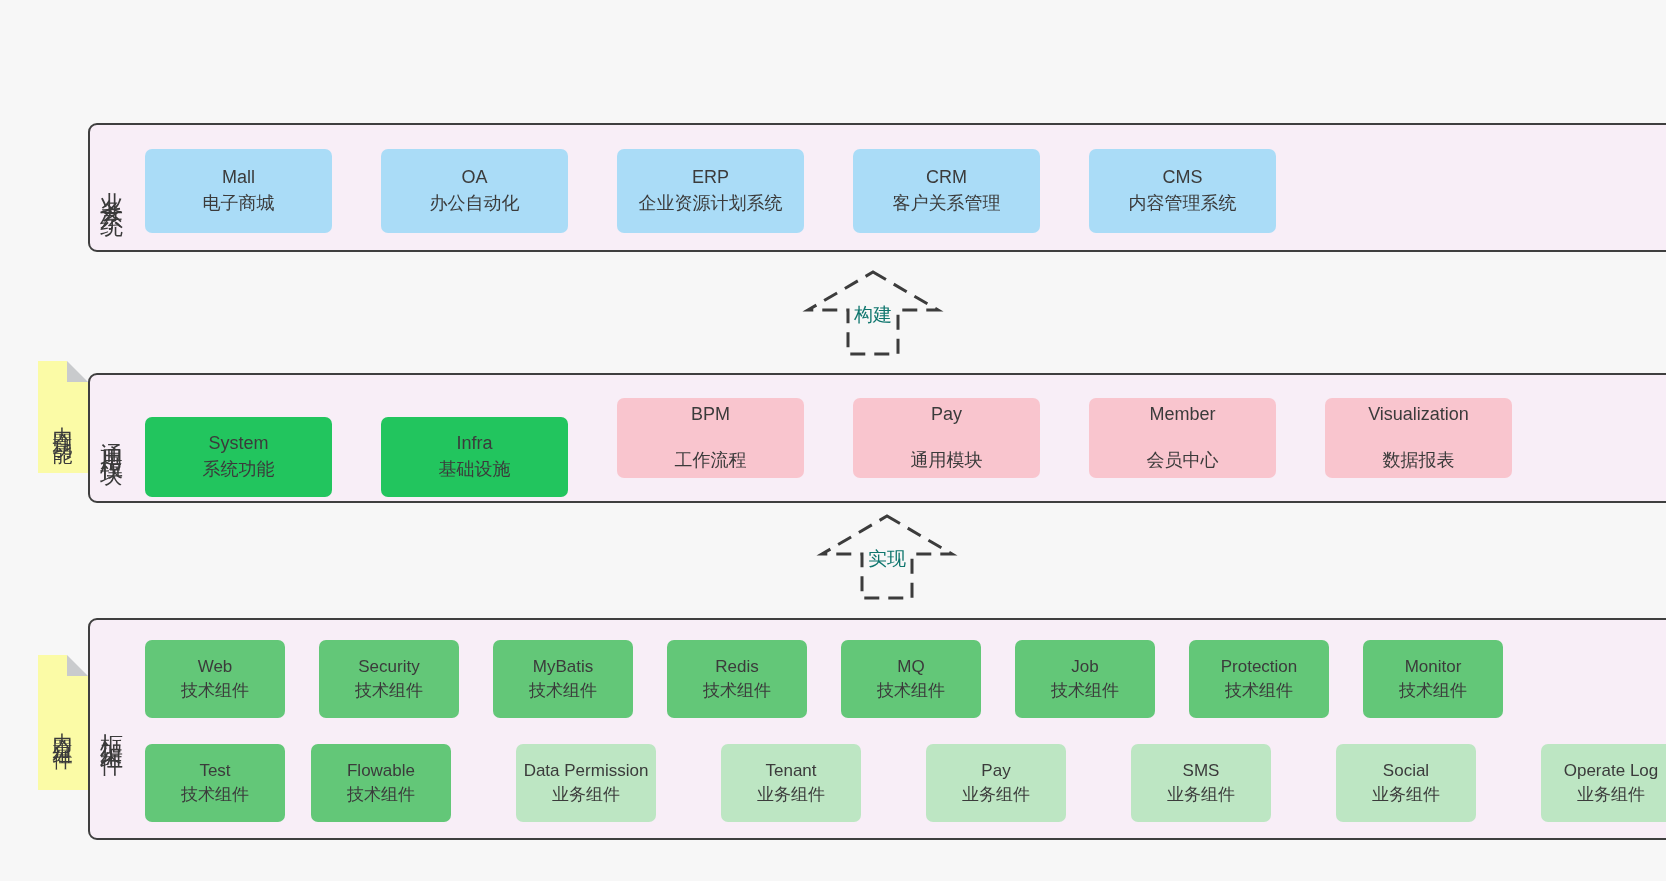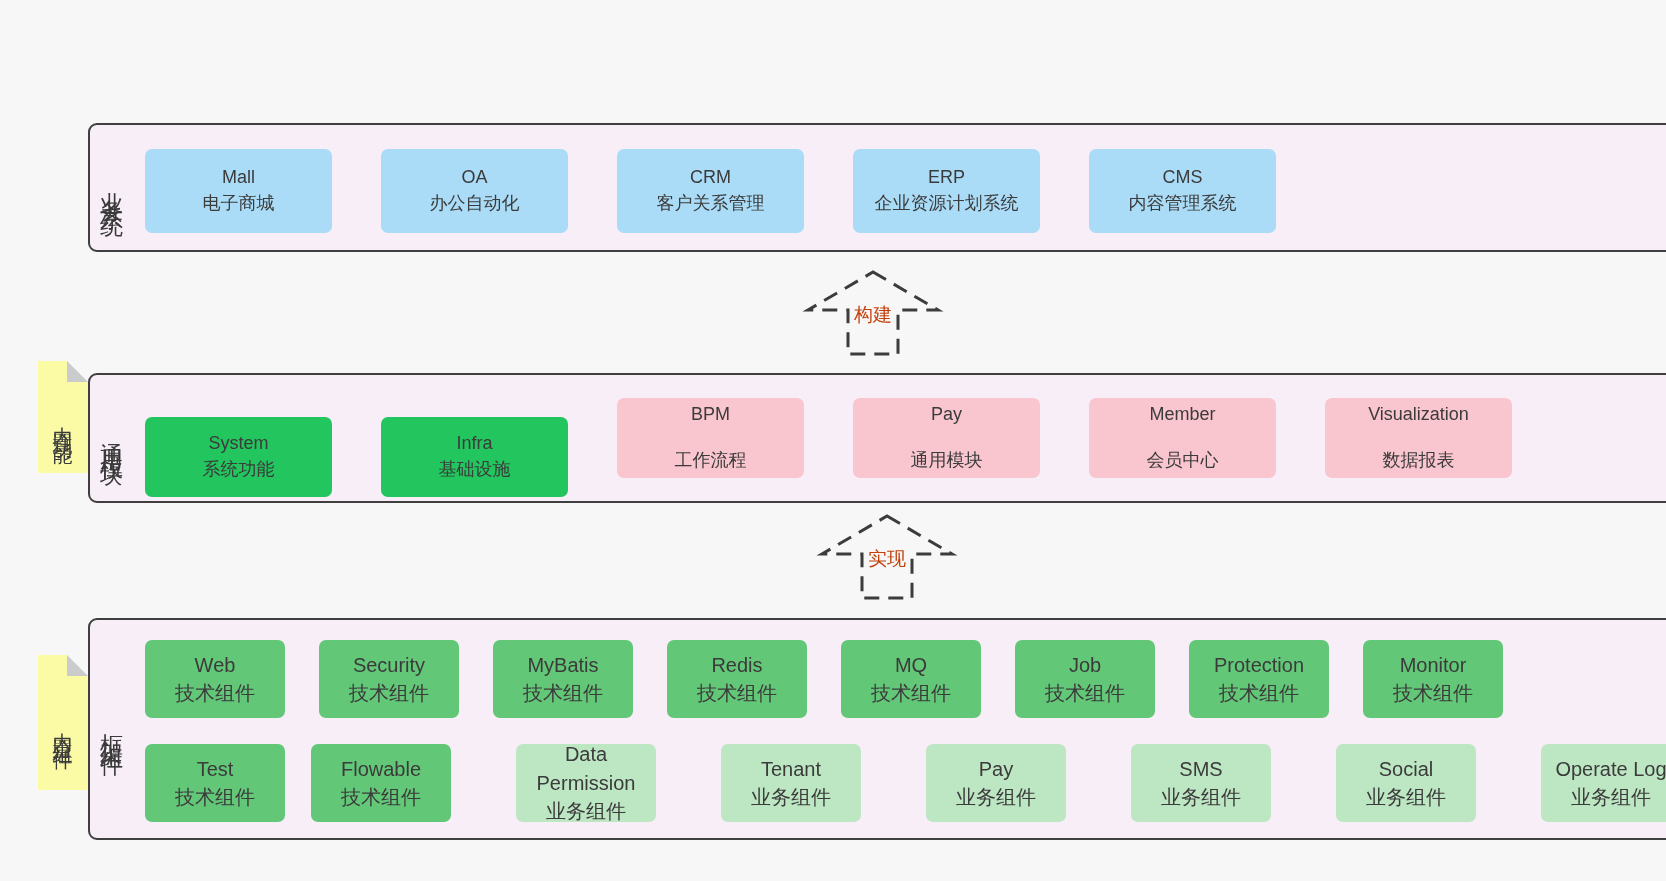--- a/index.html
+++ b/index.html
@@ -23,21 +23,21 @@
   #panel-modules .row6 { top:23px; }
   .row8 { left:55px; gap:34px; }
   #row-tech { top:20px; }
   #row-biz  { top:124px;gap:26px; }
 
   .box { box-sizing:border-box; display:flex; flex-direction:column; align-items:center;
          justify-content:center; text-align:center; border-radius:7px; color:#3b3b3b; }
   .box .ln { line-height:1.42; }
   .box6 { width:187px; height:84px; font-size:18px; }
   #panel-modules .box6 { height:80px; }
-  .box8 { width:140px; height:78px; font-size:20px; padding:0 6px; }
+  .box8 { width:140px; height:78px; font-size:17px; padding:0 6px; }
 
   .blue       { background:#aadcf7; }
   .red        { background:#22c55e;margin-top:19px; }
   .pink       { background:#f9c5ce;gap:20px; }
   .green      { background:#63c778; }
   .lightgreen { background:#bde6c3;margin-left:39px; }
 
   
   .note { position:absolute; left:38px; width:50px;
           background:linear-gradient(225deg, transparent 15px, #fbfba6 0);
@@ -48,46 +48,46 @@
           background:#c9cbcd; clip-path:polygon(0 0, 100% 100%, 0 100%); }
   .note-text { writing-mode:vertical-rl; text-orientation:upright; font-size:20px;
                letter-spacing:6px; color:#3a3a3a; line-height:1; padding-top:12px; }
 
   
   .arrow { position:absolute; width:150px; height:86px; }
   #arrow-build { left:798px; top:270px; }
   #arrow-impl  { left:812px; top:514px; }
   .arrow svg { display:block; width:100%; height:100%; }
   .arrow-label { position:absolute; left:50%; top:31px; transform:translateX(-50%);
-                 background:#f7f7f7; padding:1px 4px; font-size:19px; color:#c2410c;
+                 background:#f7f7f7; padding:1px 4px; font-size:19px; color:#0f766e;
                  white-space:nowrap; }
 </style>
 </head>
 <body>
 
 <div class="canvas">
 
   <div class="panel" id="panel-business">
     <div class="v-title">业务系统</div>
     <div class="boxes row6">
       <div class="box box6 blue">
         <div class="ln">Mall</div>
         <div class="ln">电子商城</div>
       </div>
       <div class="box box6 blue">
         <div class="ln">OA</div>
         <div class="ln">办公自动化</div>
       </div>
       <div class="box box6 blue">
+        <div class="ln">ERP</div>
+        <div class="ln">企业资源计划系统</div>
+      </div>
+      <div class="box box6 blue">
         <div class="ln">CRM</div>
         <div class="ln">客户关系管理</div>
-      </div>
-      <div class="box box6 blue">
-        <div class="ln">ERP</div>
-        <div class="ln">企业资源计划系统</div>
       </div>
       <div class="box box6 blue">
         <div class="ln">CMS</div>
         <div class="ln">内容管理系统</div>
       </div>
     </div>
   </div>
 
   <div class="arrow" id="arrow-build">
     <svg viewBox="0 0 150 86">

